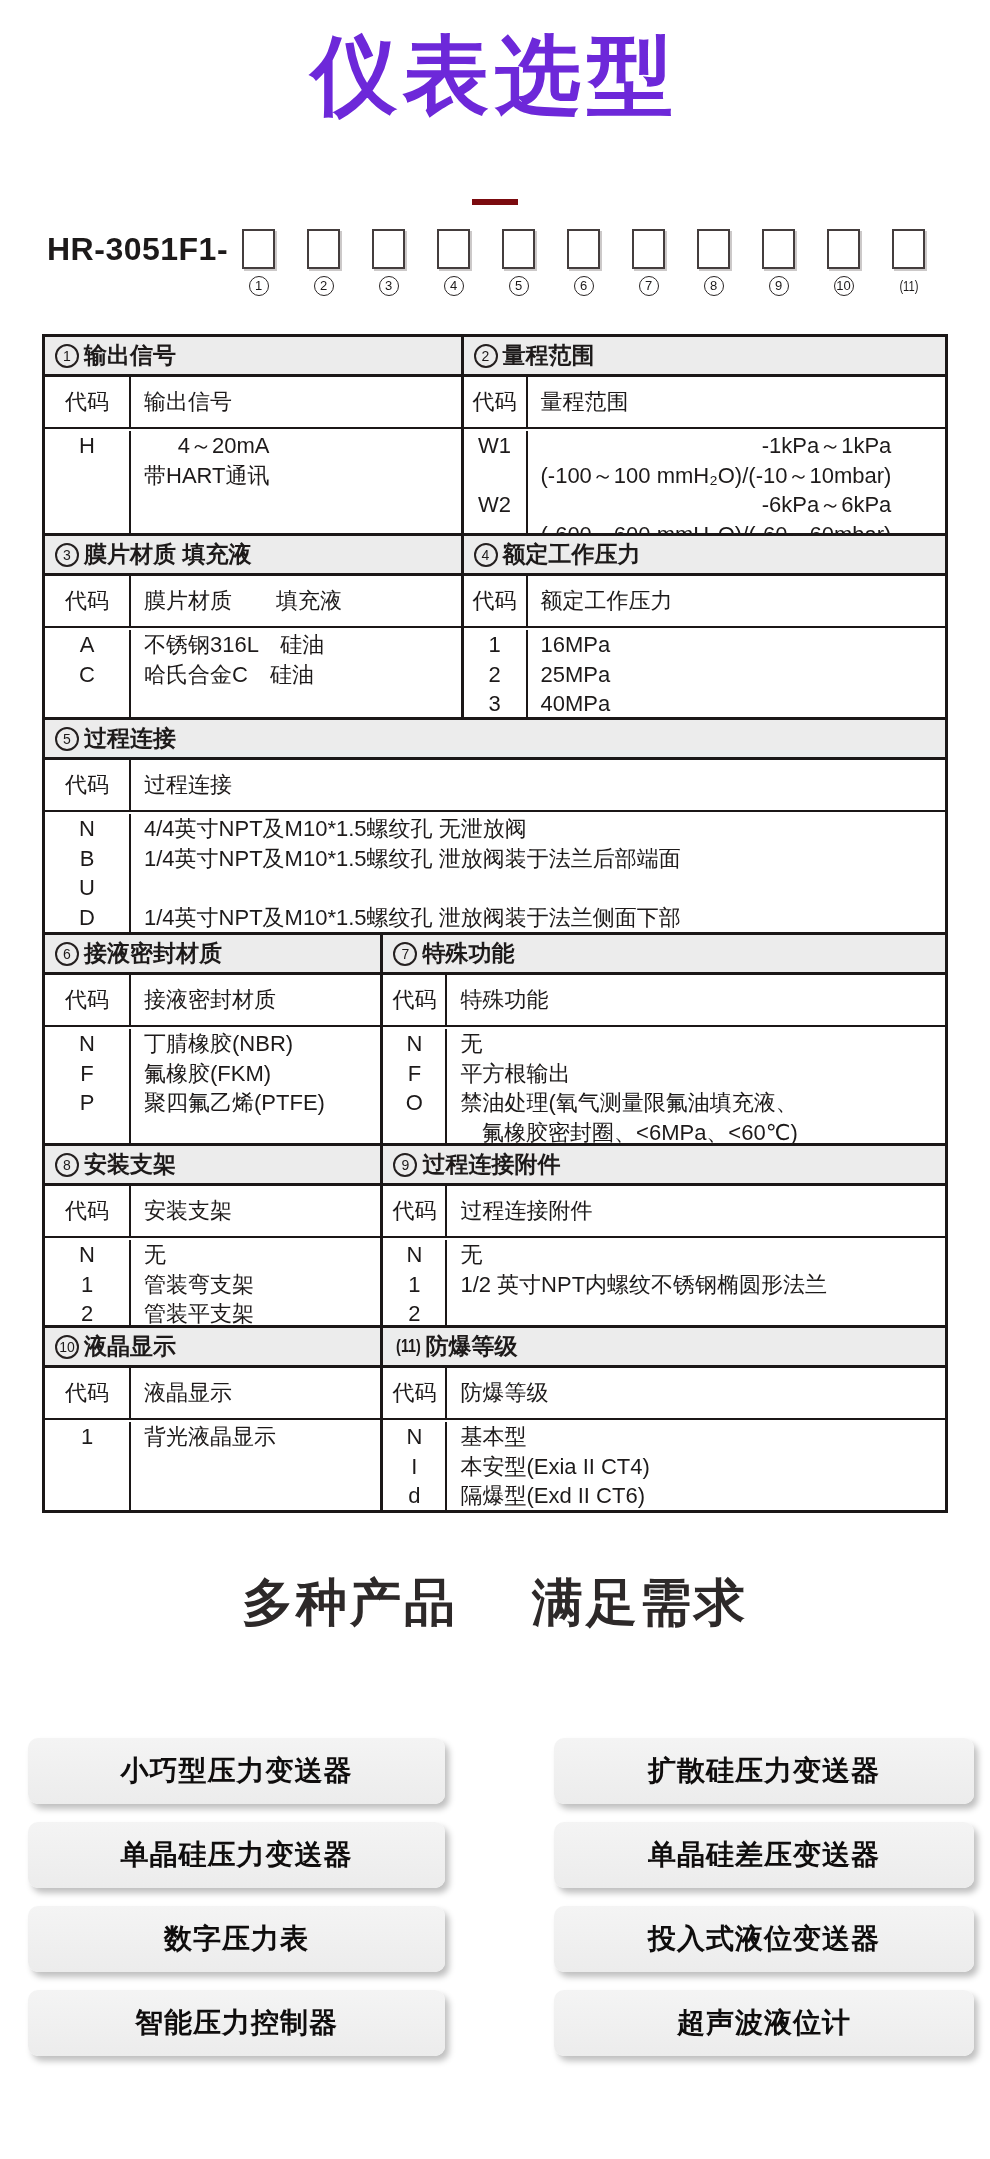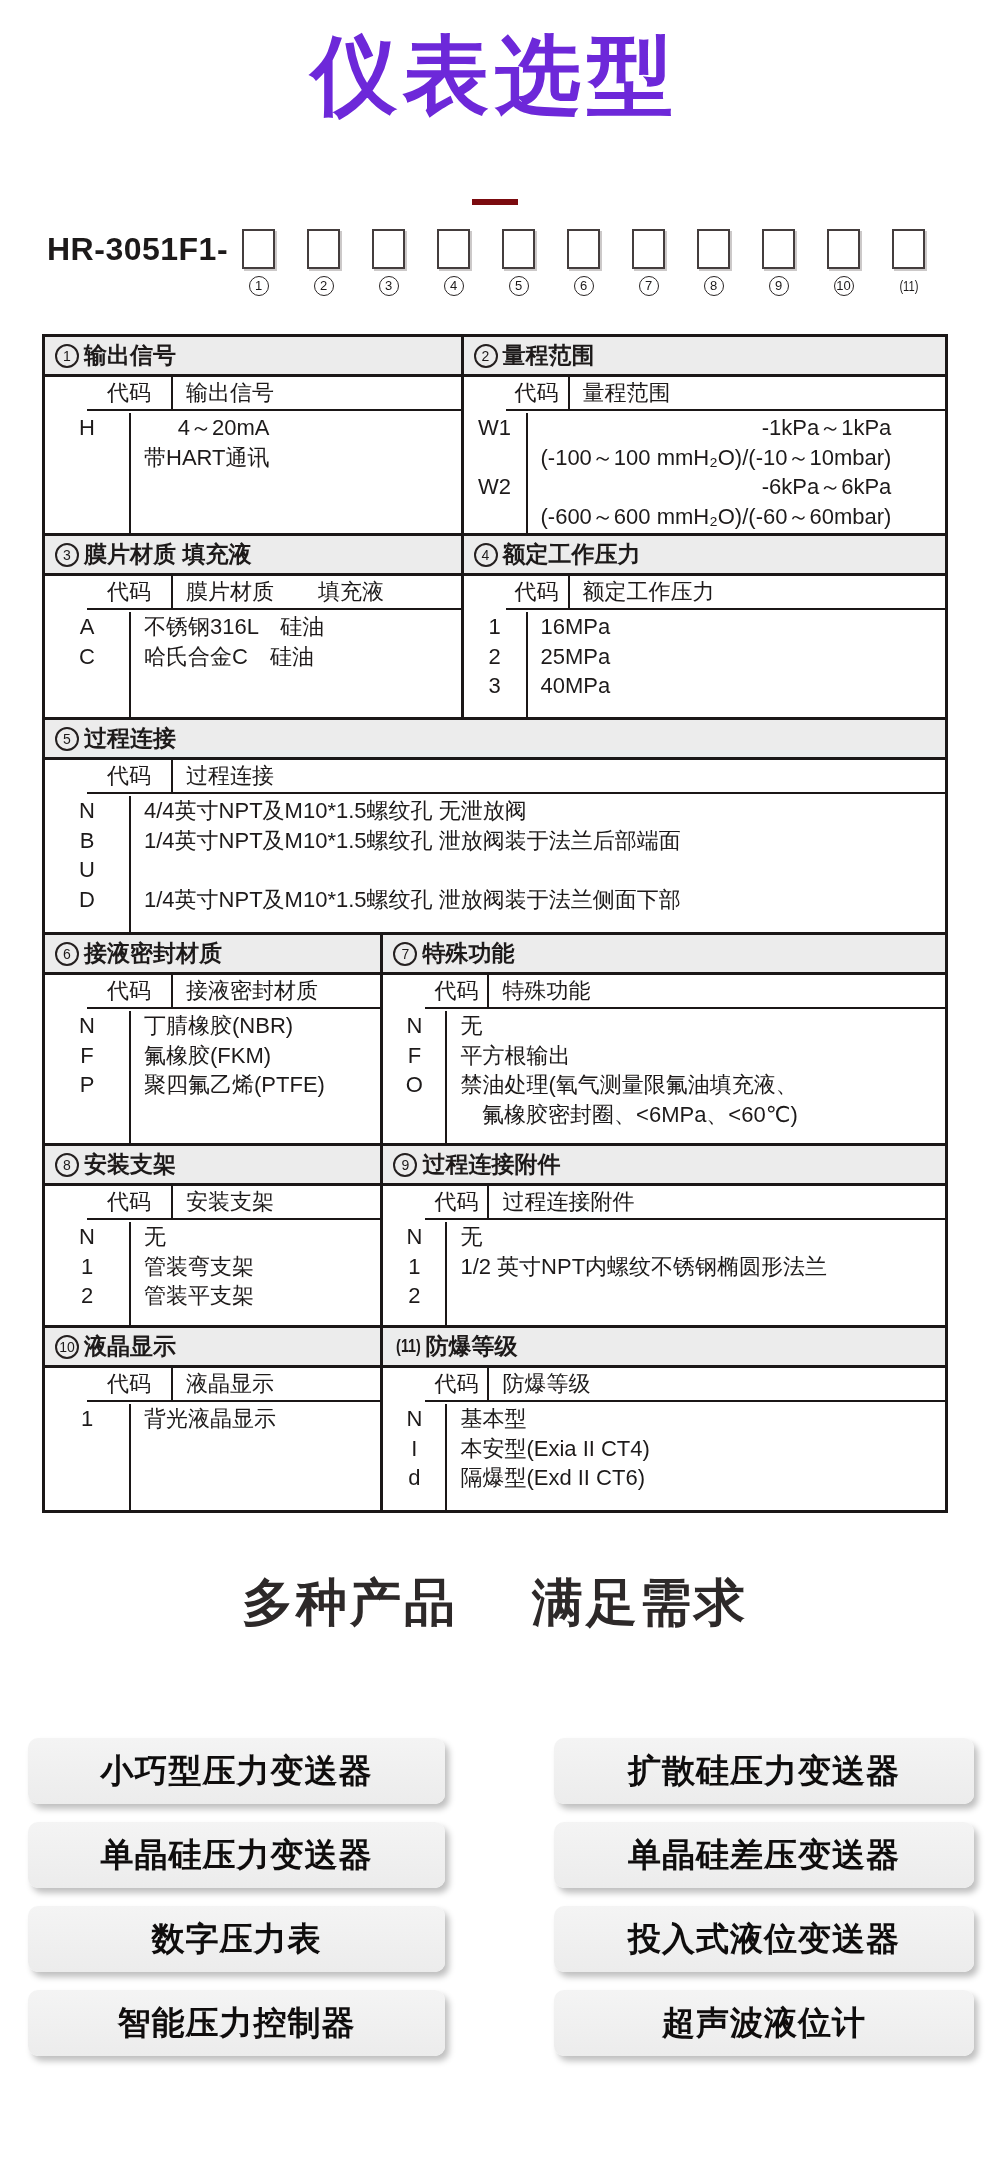--- a/index.html
+++ b/index.html
@@ -50,21 +50,21 @@
   .band{
     height:40px;background:var(--band);border-bottom:3px solid var(--bd);
     display:flex;align-items:center;gap:5px;padding-left:10px;
     font-size:23px;font-weight:700;
   }
   .bcirc{
     width:24px;height:24px;border:2px solid #241f1f;border-radius:50%;flex:none;
     font-size:14px;font-weight:400;display:flex;align-items:center;justify-content:center;
   }
   .bparens{font-size:18px;font-weight:700;transform:scaleX(.8);margin-right:-4px;}
-  .colhead{height:34px;border-bottom:2px solid var(--bd);display:flex;font-size:22px;margin-left:42px;}
+  .colhead{height:52px;border-bottom:2px solid var(--bd);display:flex;font-size:22px;}
   .codecol{border-right:2px solid var(--bd);display:flex;justify-content:center;flex:none;}
   .w86{width:86px;} .w64{width:64px;}
   .colhead .codecol{align-items:center;}
   .valhead{padding-left:13px;display:flex;align-items:center;min-width:0;white-space:pre;}
   .tbody{display:flex;flex-direction:column;flex:1;min-height:0;font-size:22px;line-height:29.5px;padding-top:2px;}
   .entry{display:flex;}
   .entry .codecol{align-items:flex-start;}
   .entry.fill{flex:1;}
   .valcol{padding-left:13px;padding-right:4px;white-space:pre-line;min-width:0;text-align:right;}
   
@@ -72,21 +72,21 @@
     margin-top:56px;display:flex;justify-content:center;gap:74px;
     font-size:51px;font-weight:900;letter-spacing:3px;color:#2d2929;
   }
   .btnarea{margin-top:100px;padding:0 16px 0 28px;display:flex;justify-content:space-between;}
   .btncol{display:flex;flex-direction:column;gap:18px;}
   .btncol.l{width:417px;} .btncol.r{width:420px;}
   .pbtn{
     height:66px;border-radius:10px;background:linear-gradient(#f4f4f4,#ececec);
     box-shadow:4px 5px 6px rgba(0,0,0,.25);
     display:flex;align-items:center;justify-content:center;
-    font-size:33px;font-weight:700;letter-spacing:1px;color:#0f0d0d;cursor:pointer;
+    font-size:28px;font-weight:700;letter-spacing:1px;color:#0f0d0d;cursor:pointer;
   }
 </style>
 </head>
 <body>
 
 <div class="title">仪表选型</div>
 <div class="accent"></div>
 
 <div class="model">
   <div class="prefix">HR-3051F1-</div>

